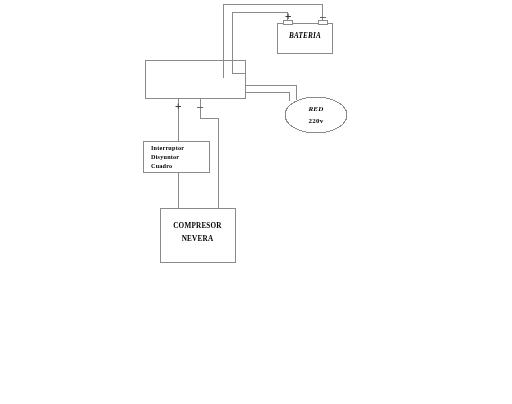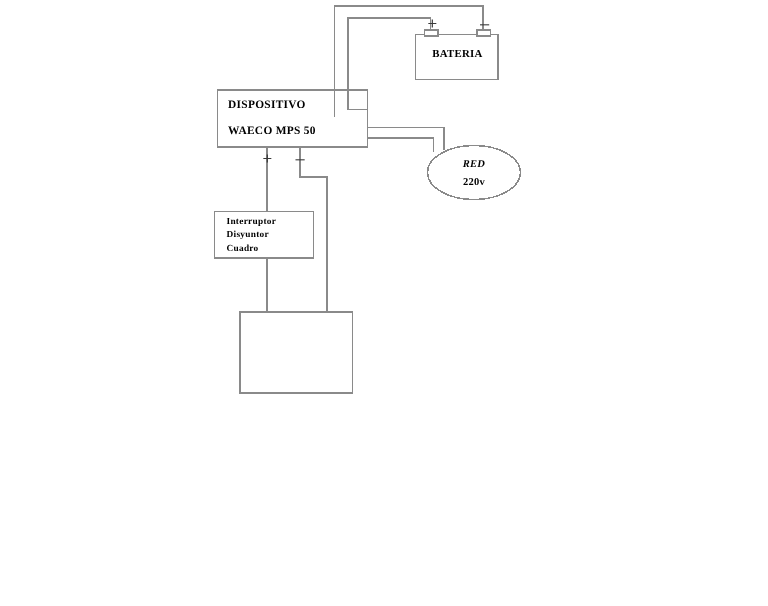--- a/index.html
+++ b/index.html
@@ -48,20 +48,21 @@
     left: 152px;
     top: 66px;
     font-size: 7.6px;
   }
   #device-label div { margin-bottom: 9px; }
   #battery-label {
     left: 277px;
     top: 33px;
     width: 56px;
     font-size: 7.2px;
+    font-style: italic;
   }
   #mains-label {
     left: 291px;
     top: 106px;
     width: 50px;
     font-size: 7px;
   }
   #mains-label div:first-child { margin-bottom: 5px; font-style: italic; }
   #breaker-label {
     left: 151px;
@@ -107,40 +108,40 @@
       <rect x="143" y="141" width="66" height="31"></rect>
       <rect x="160" y="208" width="75" height="54"></rect>
 
       <rect x="283" y="20" width="9" height="4" fill="#ffffff"></rect>
       <rect x="318" y="20" width="9" height="4" fill="#ffffff"></rect>
 
       <ellipse cx="316" cy="115" rx="31" ry="18" fill="#ffffff"></ellipse>
     </g>
   </svg>
 
-  <div class="lbl" id="device-label">
-    <div>DISPOSITIVO</div>
-    <div>WAECO  MPS 50</div>
-  </div>
 
   <div class="lbl lbl-center" id="battery-label">
     <div>BATERIA</div>
   </div>
 
   <div class="lbl lbl-center" id="mains-label">
     <div>RED</div>
     <div>220v</div>
   </div>
 
   <div class="lbl" id="breaker-label">
     <div>Interruptor</div>
     <div>Disyuntor</div>
     <div>Cuadro</div>
   </div>
 
+  <div class="lbl lbl-center" id="compressor-label">
+    <div>COMPRESOR</div>
+    <div>NEVERA</div>
+  </div>
 
   <div class="sign" style="left:175px; top:101px;">+</div>
   <div class="sign" style="left:197px; top:101px;">–</div>
 
   <div class="sign" style="left:285px; top:11px;">+</div>
   <div class="sign" style="left:320px; top:11px;">–</div>
 
 </div>
 
 </body></html>

